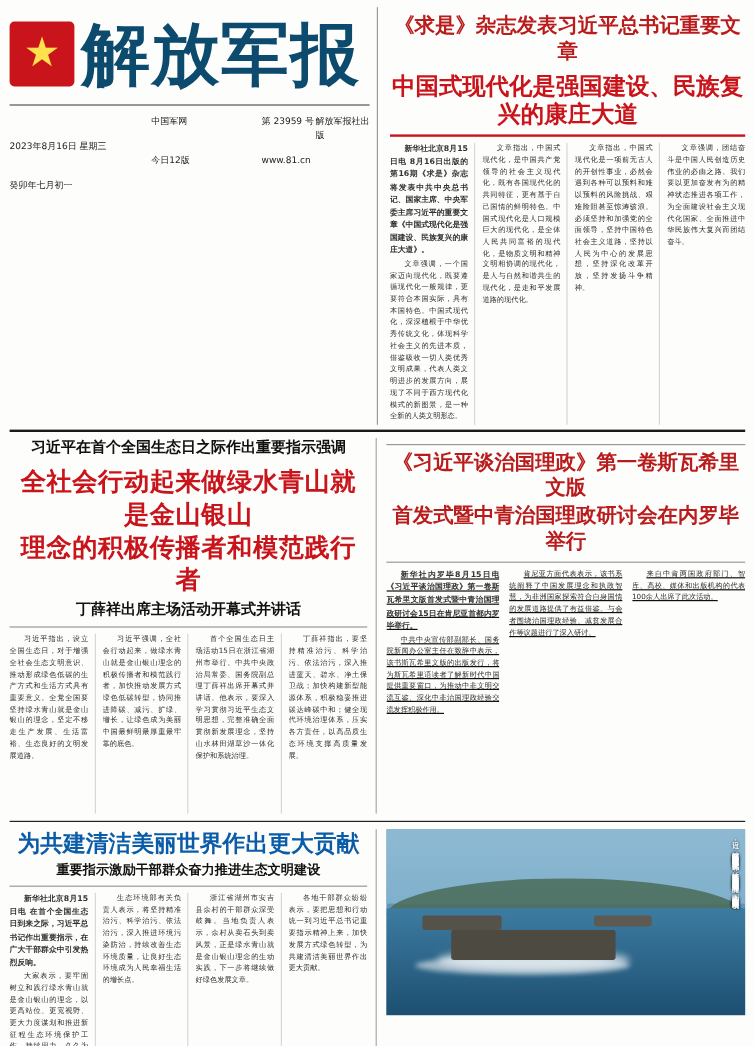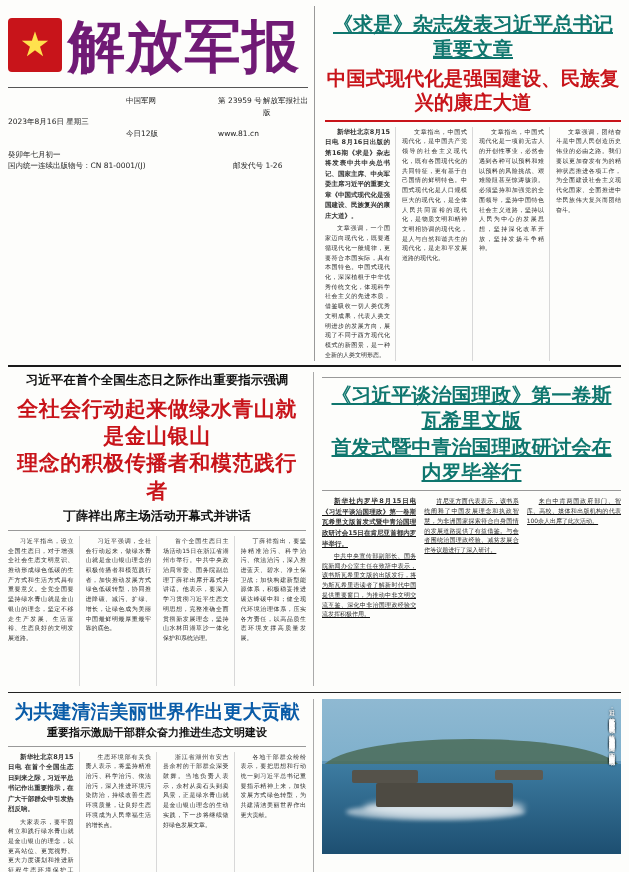--- a/index.html
+++ b/index.html
@@ -49,21 +49,21 @@
     transform: translate(-50%,-52%);
     color: #ffe14d;
     font-size: 34px;
     line-height: 1;
   }
   .paper-title {
     font-family: "DejaVu Serif", serif;
     font-weight: bold;
     font-size: 57px;
     line-height: 1;
-    color: #701a75;
+    color: #0c4a6e;
     letter-spacing: 1px;
     white-space: nowrap;
   }
   .mast-meta {
     font-size: 7.5px;
     line-height: 1.55;
     color: #222;
     padding-top: 4px;
   }
   .mast-meta-row {
@@ -78,27 +78,26 @@
   }
 
   .mast-right {
     flex: 1;
     padding-left: 10px;
     border-left: 1px solid #999;
     margin-left: 6px;
   }
   .hl-cite {
     font-family: "DejaVu Serif", serif;
-    font-size: 20px;
+    font-size: 17px;
     font-weight: bold;
     line-height: 1.25;
-    color: #0f766e;
+    color: #b91c1c;
     text-align: center;
     margin-top: 6px;
-    text-decoration: underline;
   }
   .hl-red {
     font-family: "DejaVu Serif", serif;
     font-size: 19.5px;
     font-weight: bold;
     line-height: 1.25;
     color: #c8141a;
     text-align: center;
     margin-top: 5px;
   }
@@ -289,24 +288,20 @@
         <div class="mast-meta-row">
           <div class="mast-meta-col1">2023年8月16日 星期三</div>
           <div class="mast-meta-col2">中国军网</div>
           <div class="mast-meta-col3">第 23959 号</div>
           <div style="flex:1">解放军报社出版</div>
         </div>
         <div class="mast-meta-row">
           <div class="mast-meta-col1">癸卯年七月初一</div>
           <div class="mast-meta-col2">今日12版</div>
           <div class="mast-meta-col3">www.81.cn</div>
-        </div>
-        <div class="mast-meta-row">
-          <div style="flex:3">国内统一连续出版物号：CN 81-0001/(J)</div>
-          <div style="flex:1">邮发代号 1-26</div>
         </div>
       </div>
     </div>
 
     <div class="mast-right">
       <div class="hl-cite">《求是》杂志发表习近平总书记重要文章</div>
       <div class="hl-red">中国式现代化是强国建设、民族复兴的康庄大道</div>
       <div class="hl-under"></div>
       <div class="cols4">
         <div class="body-col">

